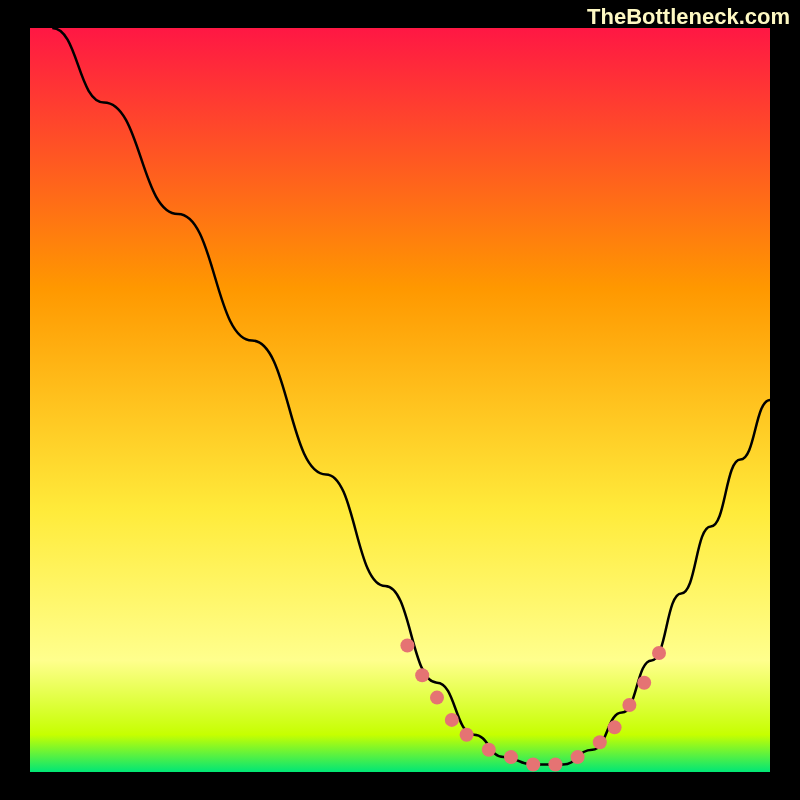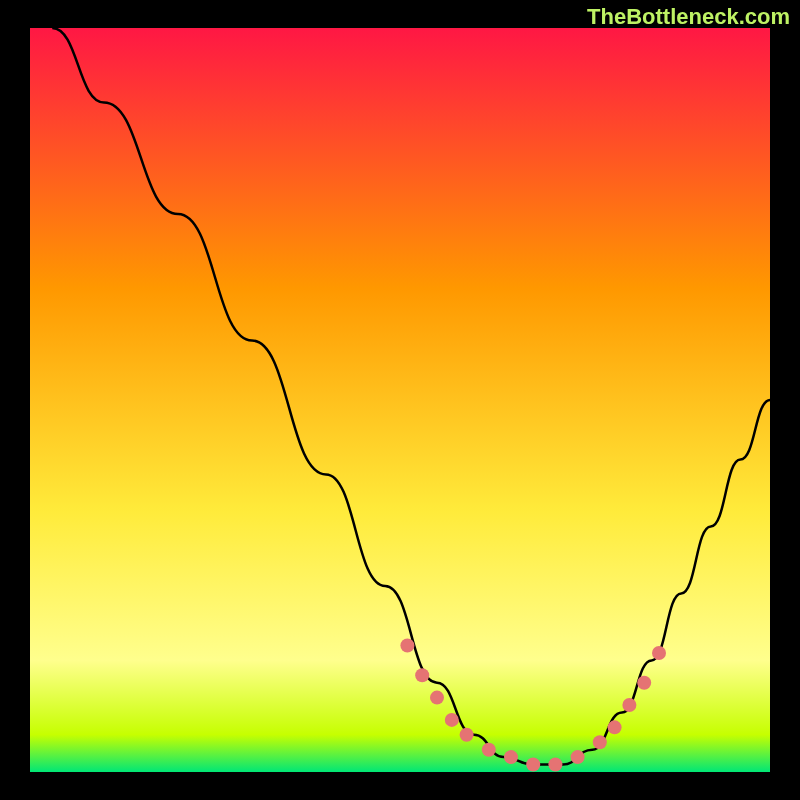--- a/index.html
+++ b/index.html
@@ -15,21 +15,21 @@
   position: absolute;
   top: 0;
   left: 0;
   width: 800px;
   height: 800px;
 }
 .watermark {
   position: absolute;
   top: 4px;
   right: 10px;
-  color: #bef264;
+  color: #fef9c3;
   font-size: 22px;
   font-weight: bold;
   z-index: 10;
 }
 svg {
   display: block;
 }
 </style>
 </head>
 <body>

